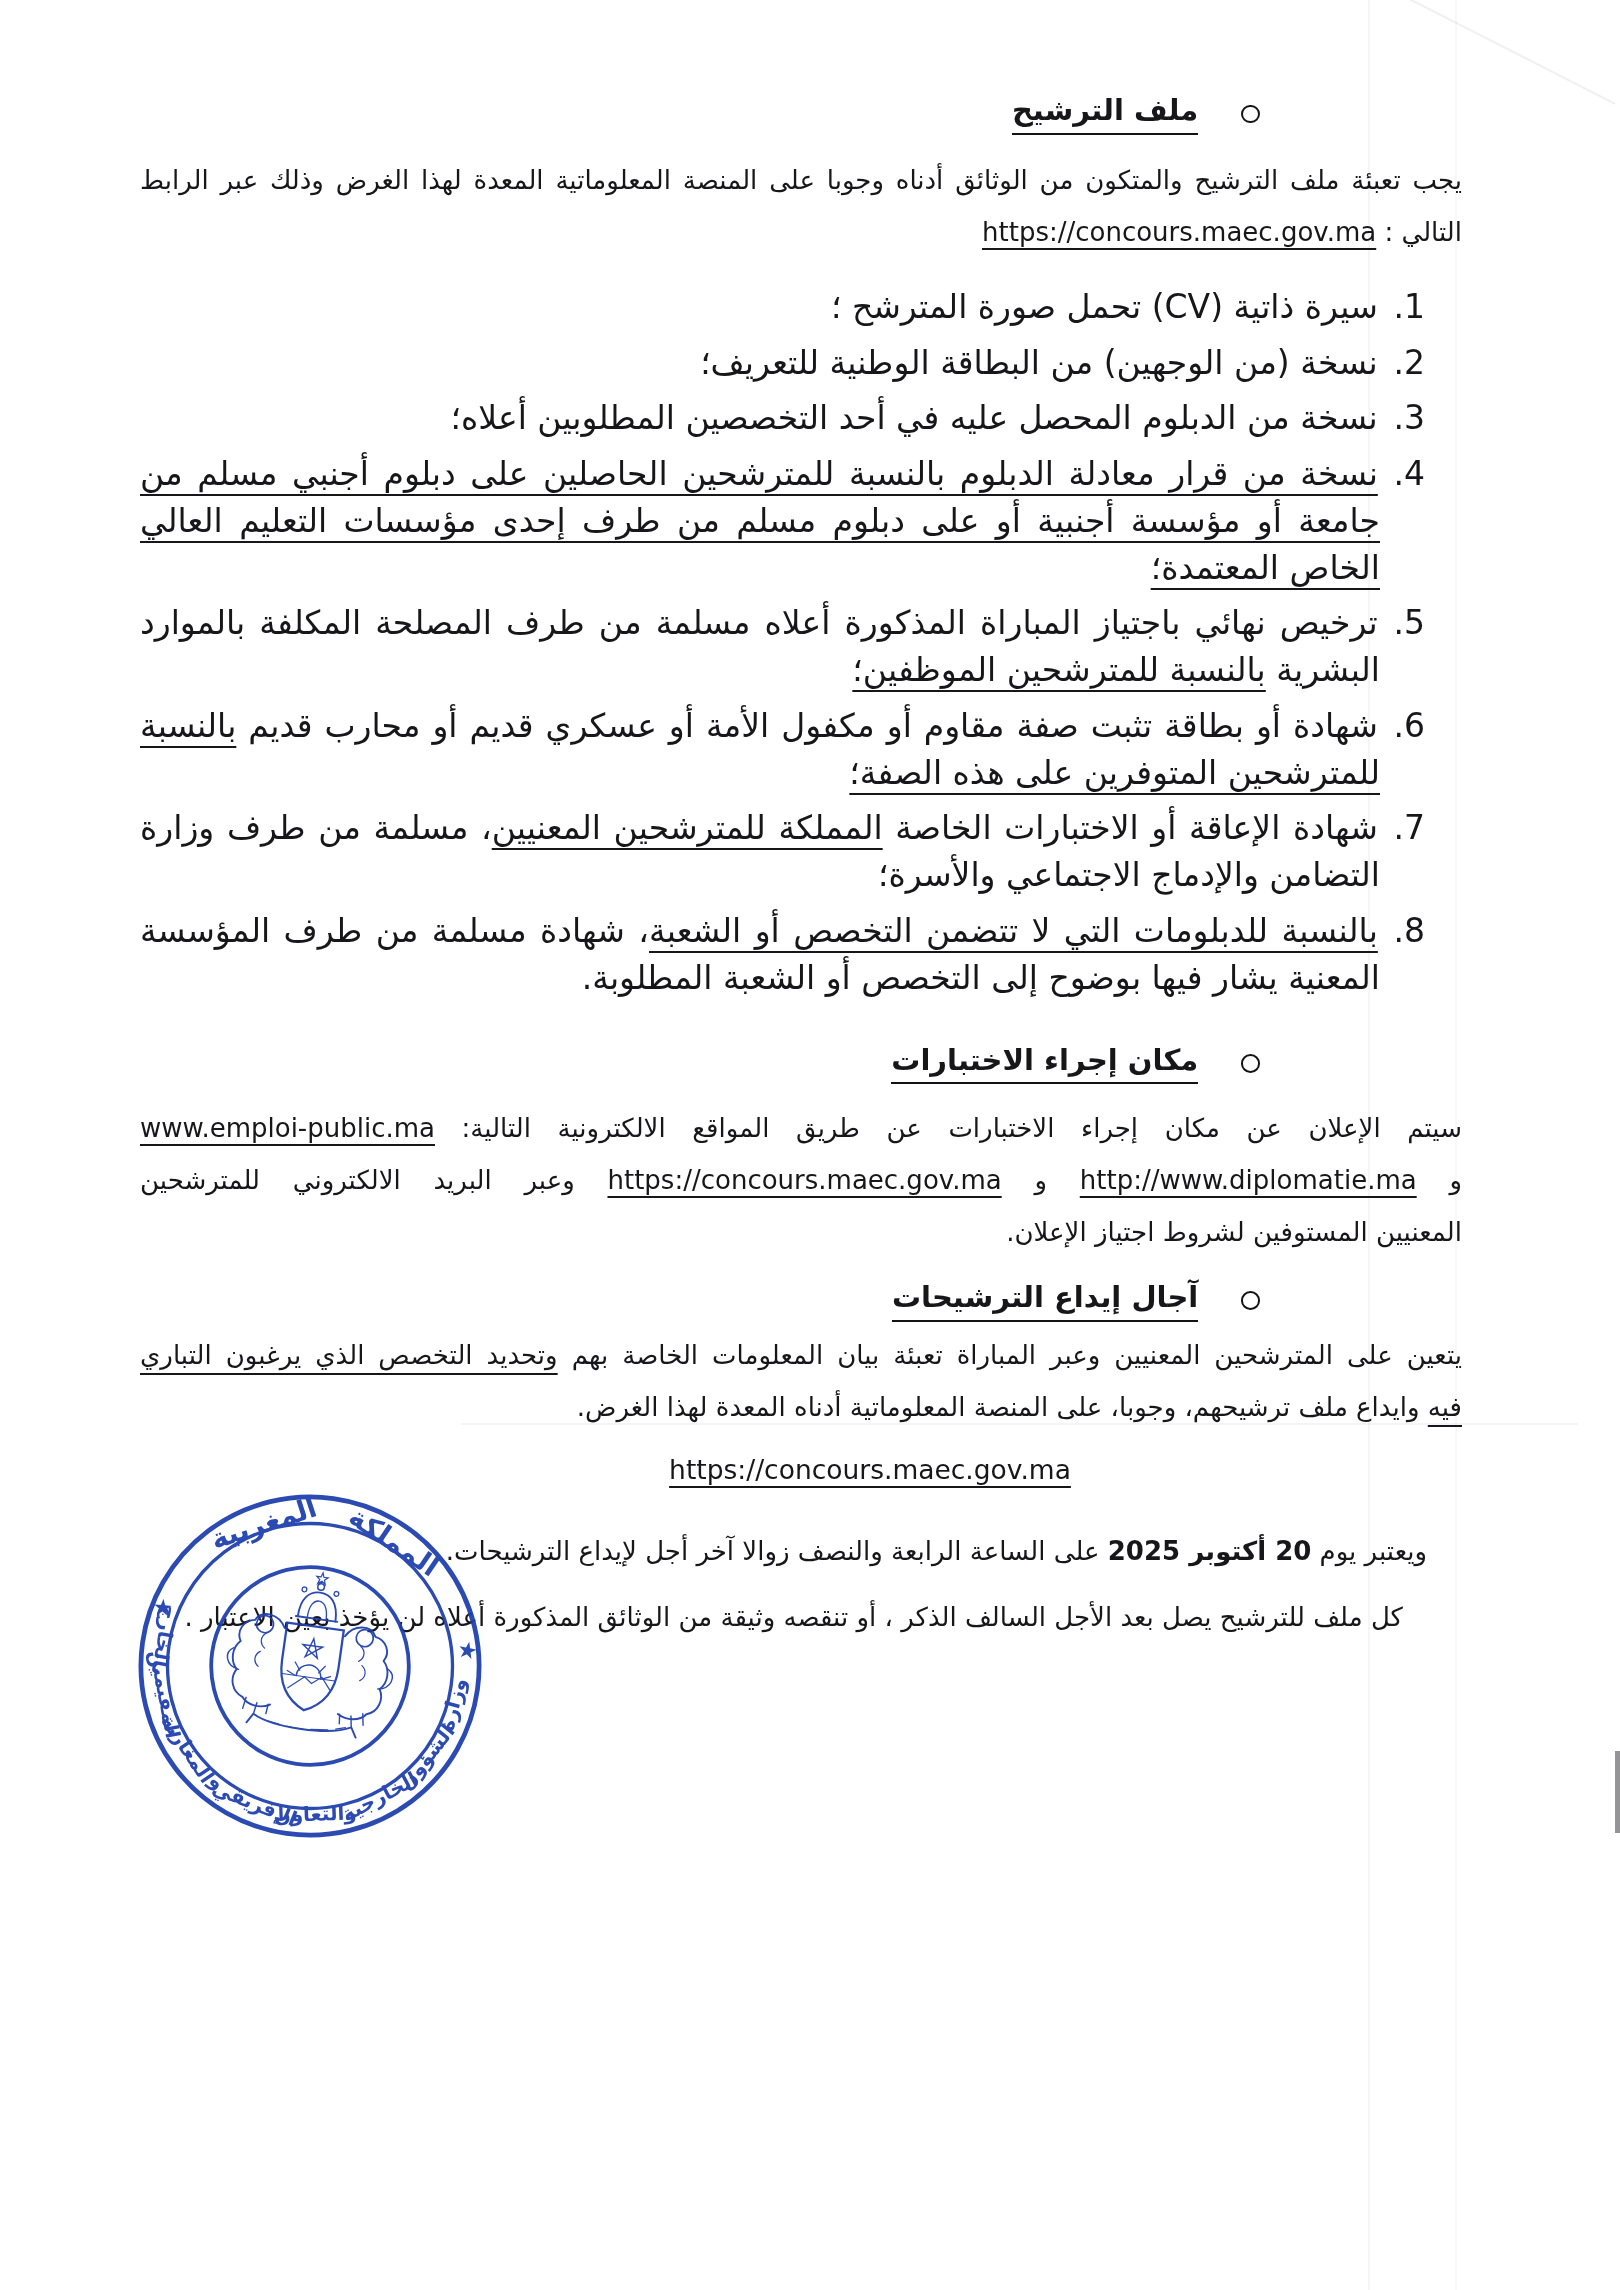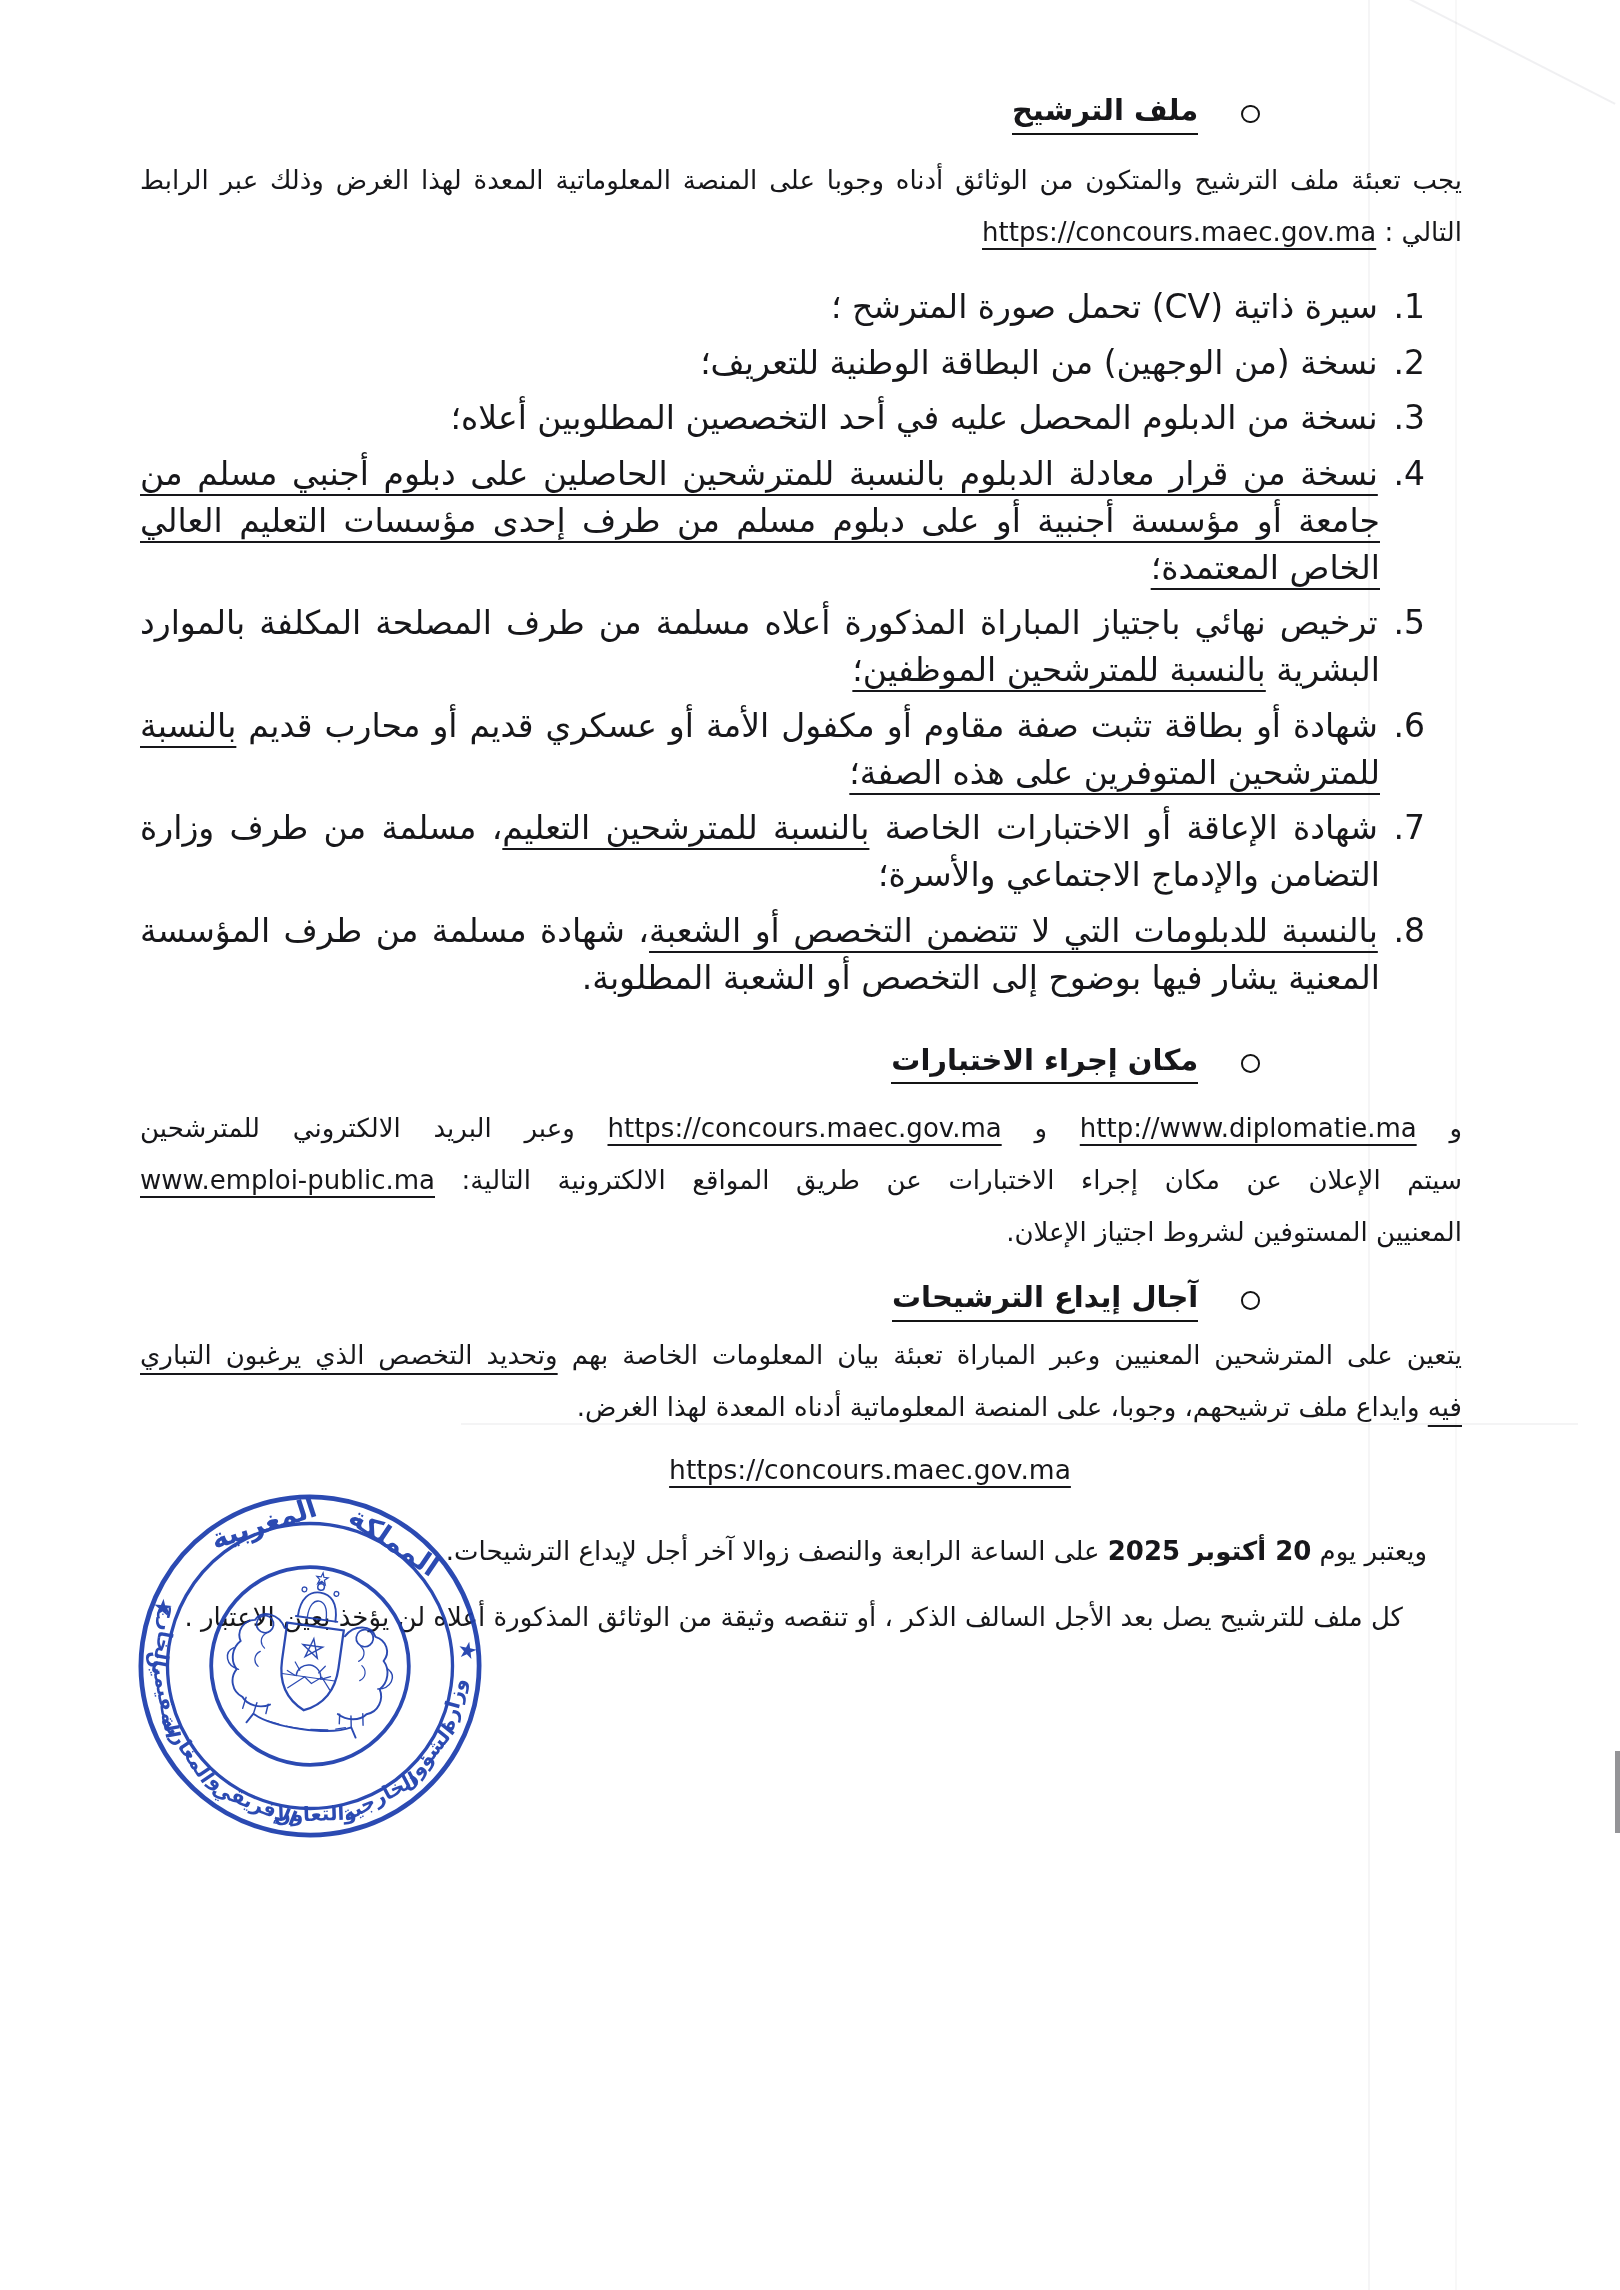--- a/index.html
+++ b/index.html
@@ -74,32 +74,32 @@
       <div class="rline"><span>التالي :</span> <a class="url" href="#">https://concours.maec.gov.ma</a></div>
     </div>
 
     <div class="items">
       <p class="item"><span class="num">1.</span><span>سيرة ذاتية (CV) تحمل صورة المترشح ؛</span></p>
       <p class="item"><span class="num">2.</span><span>نسخة (من الوجهين) من البطاقة الوطنية للتعريف؛</span></p>
       <p class="item"><span class="num">3.</span><span>نسخة من الدبلوم المحصل عليه في أحد التخصصين المطلوبين أعلاه؛</span></p>
       <p class="item"><span class="num">4.</span><span class="u">نسخة من قرار معادلة الدبلوم بالنسبة للمترشحين الحاصلين على دبلوم أجنبي مسلم من جامعة أو مؤسسة أجنبية أو على دبلوم مسلم من طرف إحدى مؤسسات التعليم العالي الخاص المعتمدة؛</span></p>
       <p class="item"><span class="num">5.</span><span>ترخيص نهائي باجتياز المباراة المذكورة أعلاه مسلمة من طرف المصلحة المكلفة بالموارد البشرية </span><span class="u">بالنسبة للمترشحين الموظفين؛</span></p>
       <p class="item"><span class="num">6.</span><span>شهادة أو بطاقة تثبت صفة مقاوم أو مكفول الأمة أو عسكري قديم أو محارب قديم </span><span class="u">بالنسبة للمترشحين المتوفرين على هذه الصفة؛</span></p>
-      <p class="item"><span class="num">7.</span><span>شهادة الإعاقة أو الاختبارات الخاصة </span><span class="u">بالنسبة للمترشحين التعليم</span><span>، مسلمة من طرف وزارة التضامن والإدماج الاجتماعي والأسرة؛</span></p>
+      <p class="item"><span class="num">7.</span><span>شهادة الإعاقة أو الاختبارات الخاصة </span><span class="u">المملكة للمترشحين المعنيين</span><span>، مسلمة من طرف وزارة التضامن والإدماج الاجتماعي والأسرة؛</span></p>
       <p class="item"><span class="num">8.</span><span class="u">بالنسبة للدبلومات التي لا تتضمن التخصص أو الشعبة</span><span>، شهادة مسلمة من طرف المؤسسة المعنية يشار فيها بوضوح إلى التخصص أو الشعبة المطلوبة.</span></p>
     </div>
 
     <div class="heading mt-h2">
       <span class="bullet"></span>
       <span class="h-text">مكان إجراء الاختبارات</span>
     </div>
 
     <div class="par mt-p2">
+      <div class="jall"><span>سيتم الإعلان عن مكان إجراء الاختبارات عن طريق المواقع الالكترونية التالية:</span> <a class="url" href="#">www.emploi-public.ma</a></div>
       <div class="jall"><span>و</span> <a class="url" href="#">http://www.diplomatie.ma</a> <span>و</span> <a class="url" href="#">https://concours.maec.gov.ma</a> <span>وعبر البريد الالكتروني للمترشحين</span></div>
-      <div class="jall"><span>سيتم الإعلان عن مكان إجراء الاختبارات عن طريق المواقع الالكترونية التالية:</span> <a class="url" href="#">www.emploi-public.ma</a></div>
       <div class="rline">المعنيين المستوفين لشروط اجتياز الإعلان.</div>
     </div>
 
     <div class="heading mt-h3">
       <span class="bullet"></span>
       <span class="h-text">آجال إيداع الترشيحات</span>
     </div>
 
     <div class="par mt-p3">
       <div class="jall"><span>يتعين على المترشحين المعنيين وعبر المباراة تعبئة بيان المعلومات الخاصة بهم </span><span class="u">وتحديد التخصص الذي يرغبون التباري</span></div>

